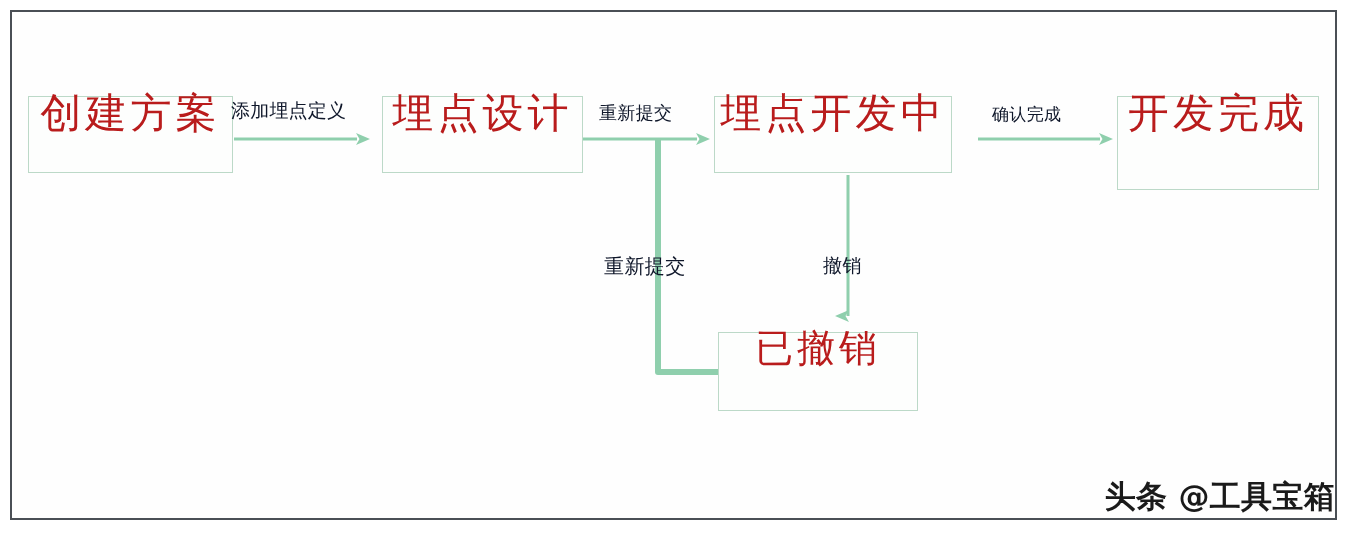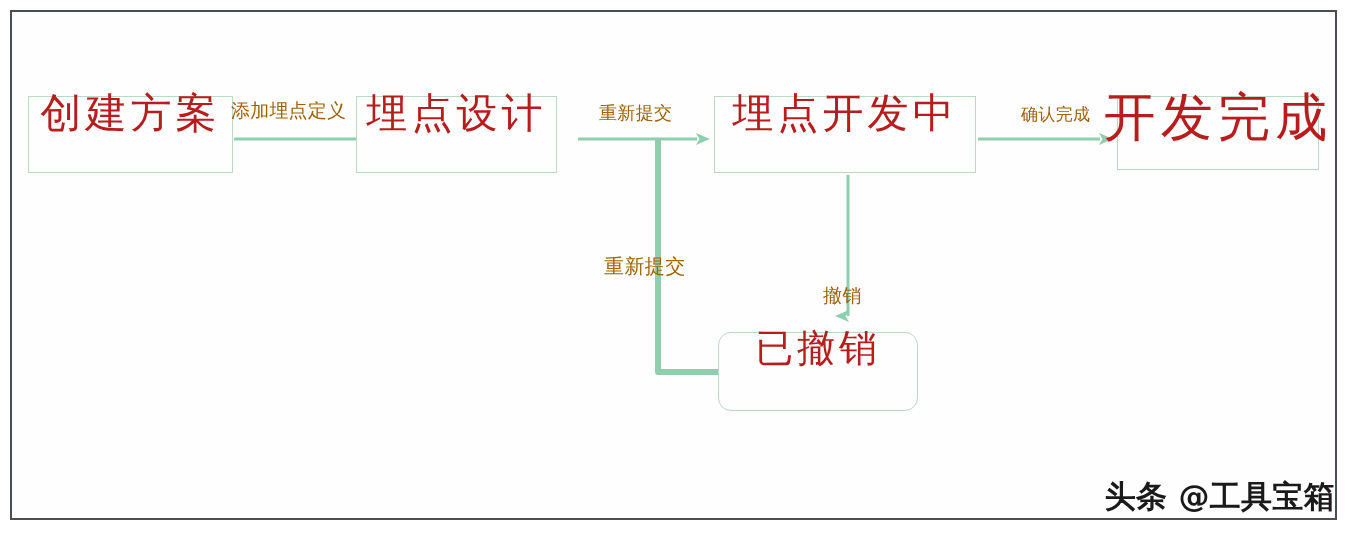--- a/index.html
+++ b/index.html
@@ -53,38 +53,38 @@
     font-family: Liberation Mono, monospace;
     letter-spacing: 0.10em;
     white-space: nowrap;
   }
   .node-label {
     display: block;
     line-height: 1;
     transform: translateY(-1px);
   }
   #node-create   { left: 28px;   top: 96px;  width: 205px; height: 77px; font-size: 41px; }
-  #node-design   { left: 356px;  top: 96px;  width: 201px; height: 77px; font-size: 41px; }
-  #node-dev      { left: 714px;  top: 96px;  width: 262px; height: 77px; font-size: 41px; }
-  #node-done     { left: 1117px; top: 96px;  width: 202px; height: 74px; font-size: 52px; }
-  #node-revoked  { left: 718px;  top: 332px; width: 200px; height: 79px; font-size: 38px; border-radius: 13px; }
+  #node-design   { left: 382px;  top: 96px;  width: 201px; height: 77px; font-size: 41px; }
+  #node-dev      { left: 714px;  top: 96px;  width: 238px; height: 77px; font-size: 41px; }
+  #node-done     { left: 1117px; top: 96px;  width: 202px; height: 94px; font-size: 41px; }
+  #node-revoked  { left: 718px;  top: 332px; width: 200px; height: 79px; font-size: 38px; }
 
   
   .edge-label {
     position: absolute;
-    color: #a16207;
+    color: #0f172a;
     font-family: Liberation Serif, serif;
     white-space: nowrap;
     line-height: 1;
   }
   #label-add     { left: 231px; top: 101px; font-size: 19px; letter-spacing: 0.01em; }
   #label-submit  { left: 599px; top: 104px; font-size: 18px; letter-spacing: 0.02em; }
-  #label-confirm { left: 992px; top: 106px; font-size: 17px; letter-spacing: 0.02em; margin-left: 29px; }
+  #label-confirm { left: 992px; top: 106px; font-size: 17px; letter-spacing: 0.02em; }
   #label-resubmit{ left: 604px; top: 256px; font-size: 20px; letter-spacing: 0.02em; text-align: right; }
-  #label-cancel  { left: 823px; top: 256px; font-size: 19px; letter-spacing: 0.02em; margin-top: 30px; }
+  #label-cancel  { left: 823px; top: 256px; font-size: 19px; letter-spacing: 0.02em; }
 
   
   #watermark {
     position: absolute;
     left: 1073px;
     top: 477px;
     font-size: 31px;
     font-weight: bold;
     color: #1a1a1a;
     font-family: "DejaVu Sans", "Liberation Sans", sans-serif;

